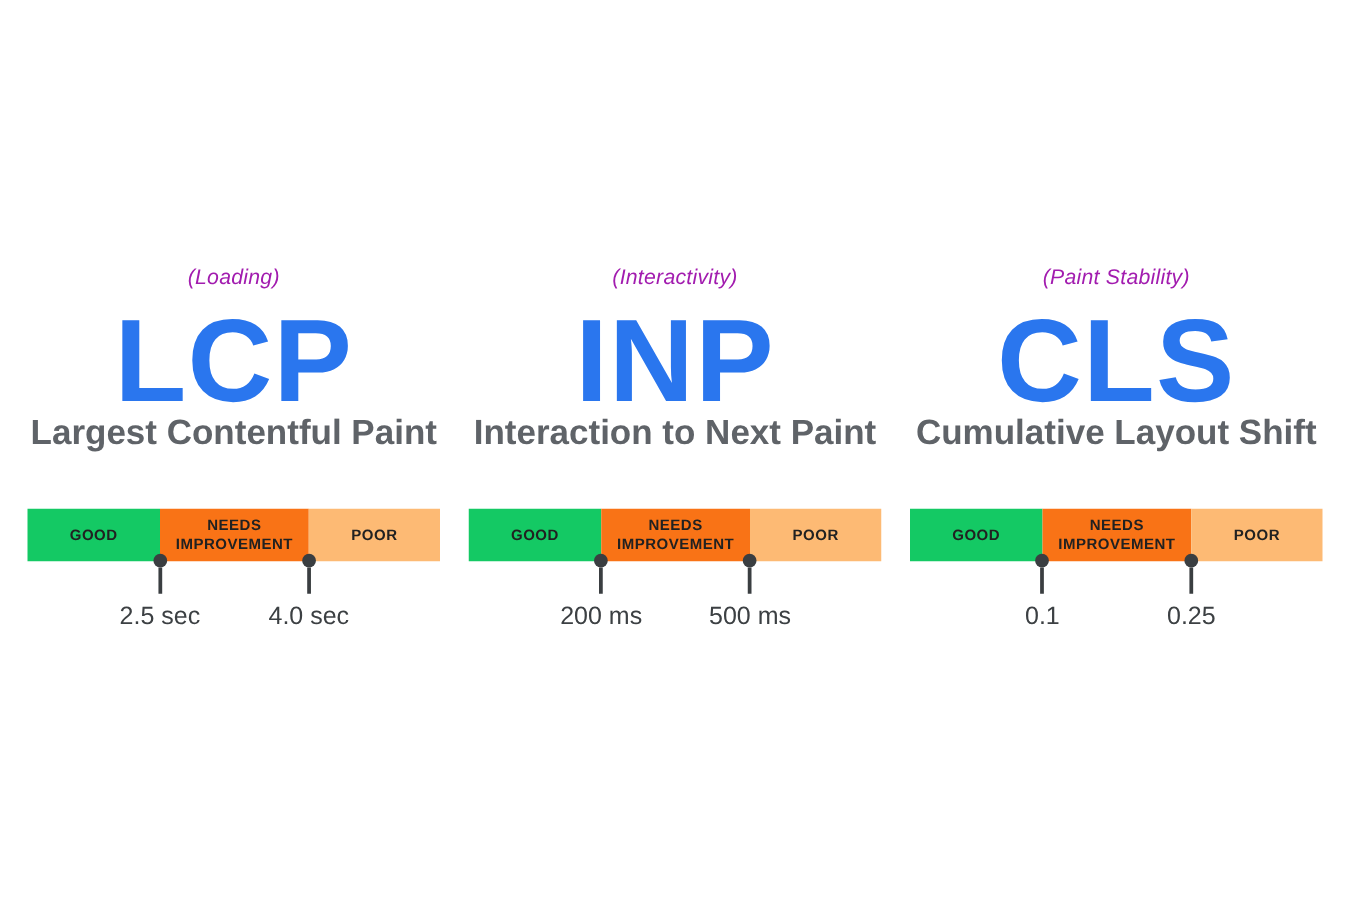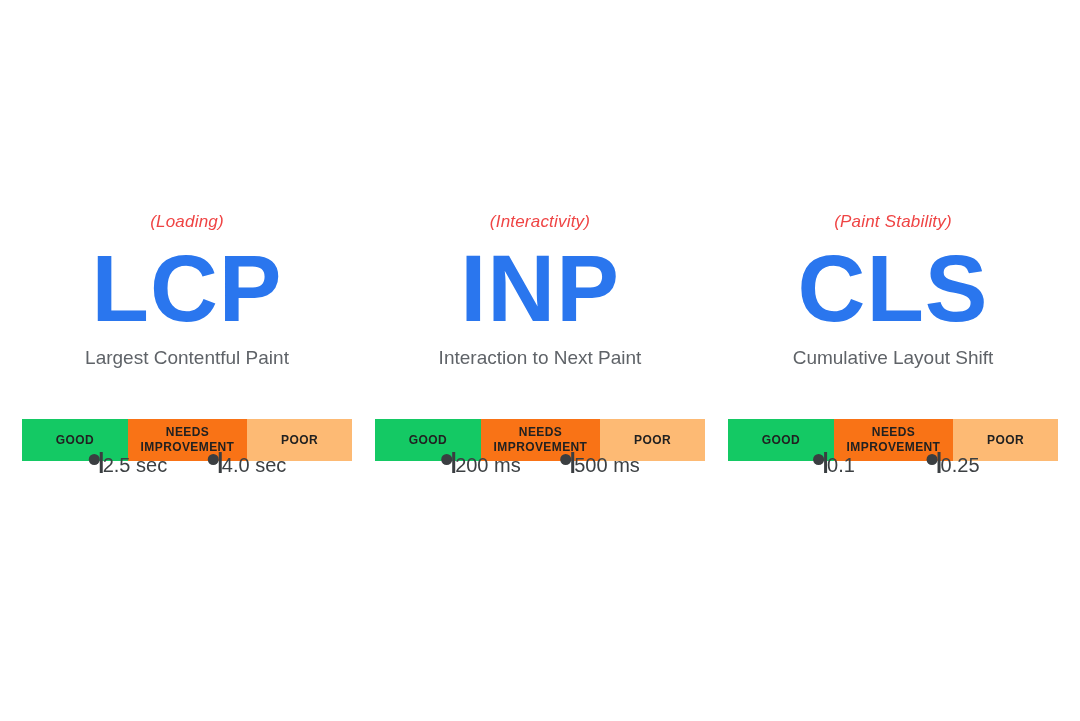--- a/index.html
+++ b/index.html
@@ -4,39 +4,39 @@
 <style>
   html,body{margin:0;padding:0;background:#ffffff;}
   .canvas{
     width:1080px;height:721px;background:#ffffff;overflow:hidden;
     font-family:"Liberation Sans",sans-serif;position:relative;
   }
   .row{display:flex;gap:23px;padding:0 22px;box-sizing:border-box;}
   .column{width:330px;display:flex;flex-direction:column;align-items:center;}
   .tagline{
     margin-top:212px;font-size:17px;font-style:italic;
-    color:#ef4444;letter-spacing:.2px;line-height:20px;
+    color:#a21caf;letter-spacing:.2px;line-height:20px;
   }
   .acronym{
     margin-top:12px;font-size:94px;font-weight:bold;color:#2a76ee;
     line-height:.95;letter-spacing:1px;
   }
-  .subtitle{margin-top:12px;font-size:19px;color:#5f6368;line-height:26px;}
+  .subtitle{font-size:28px;color:#5f6368;line-height:26px;font-weight:bold;}
   .scale{position:relative;width:100%;margin-top:48px;}
   .bar{display:flex;height:42px;width:100%;}
   .seg{
     display:flex;align-items:center;justify-content:center;text-align:center;
     font-weight:bold;font-size:12px;letter-spacing:.4px;color:#212121;line-height:1.3;
   }
   .seg.good{width:32.1%;background:#14c964;}
   .seg.needs{width:36.1%;background:#f97316;padding:0 10px;box-sizing:border-box;}
   .seg.poor{width:31.8%;background:#fdba74;}
   .marker{
-    position:absolute;top:28px;transform:translateX(-50%);
-    display:flex;align-items:center;
+    position:absolute;top:42px;transform:translateX(-50%);
+    display:flex;flex-direction:column;align-items:center;
   }
   .marker.m1{left:32.1%;}
   .marker.m2{left:68.2%;justify-content:flex-end;}
   .dot{width:11px;height:11px;border-radius:50%;background:#3a3e41;margin-top:-6px;}
   .stem{width:3px;height:21px;background:#3a3e41;}
   .value{margin-top:7px;font-size:20px;color:#3c4043;white-space:nowrap;}
 </style>
 </head>
 <body>
 

